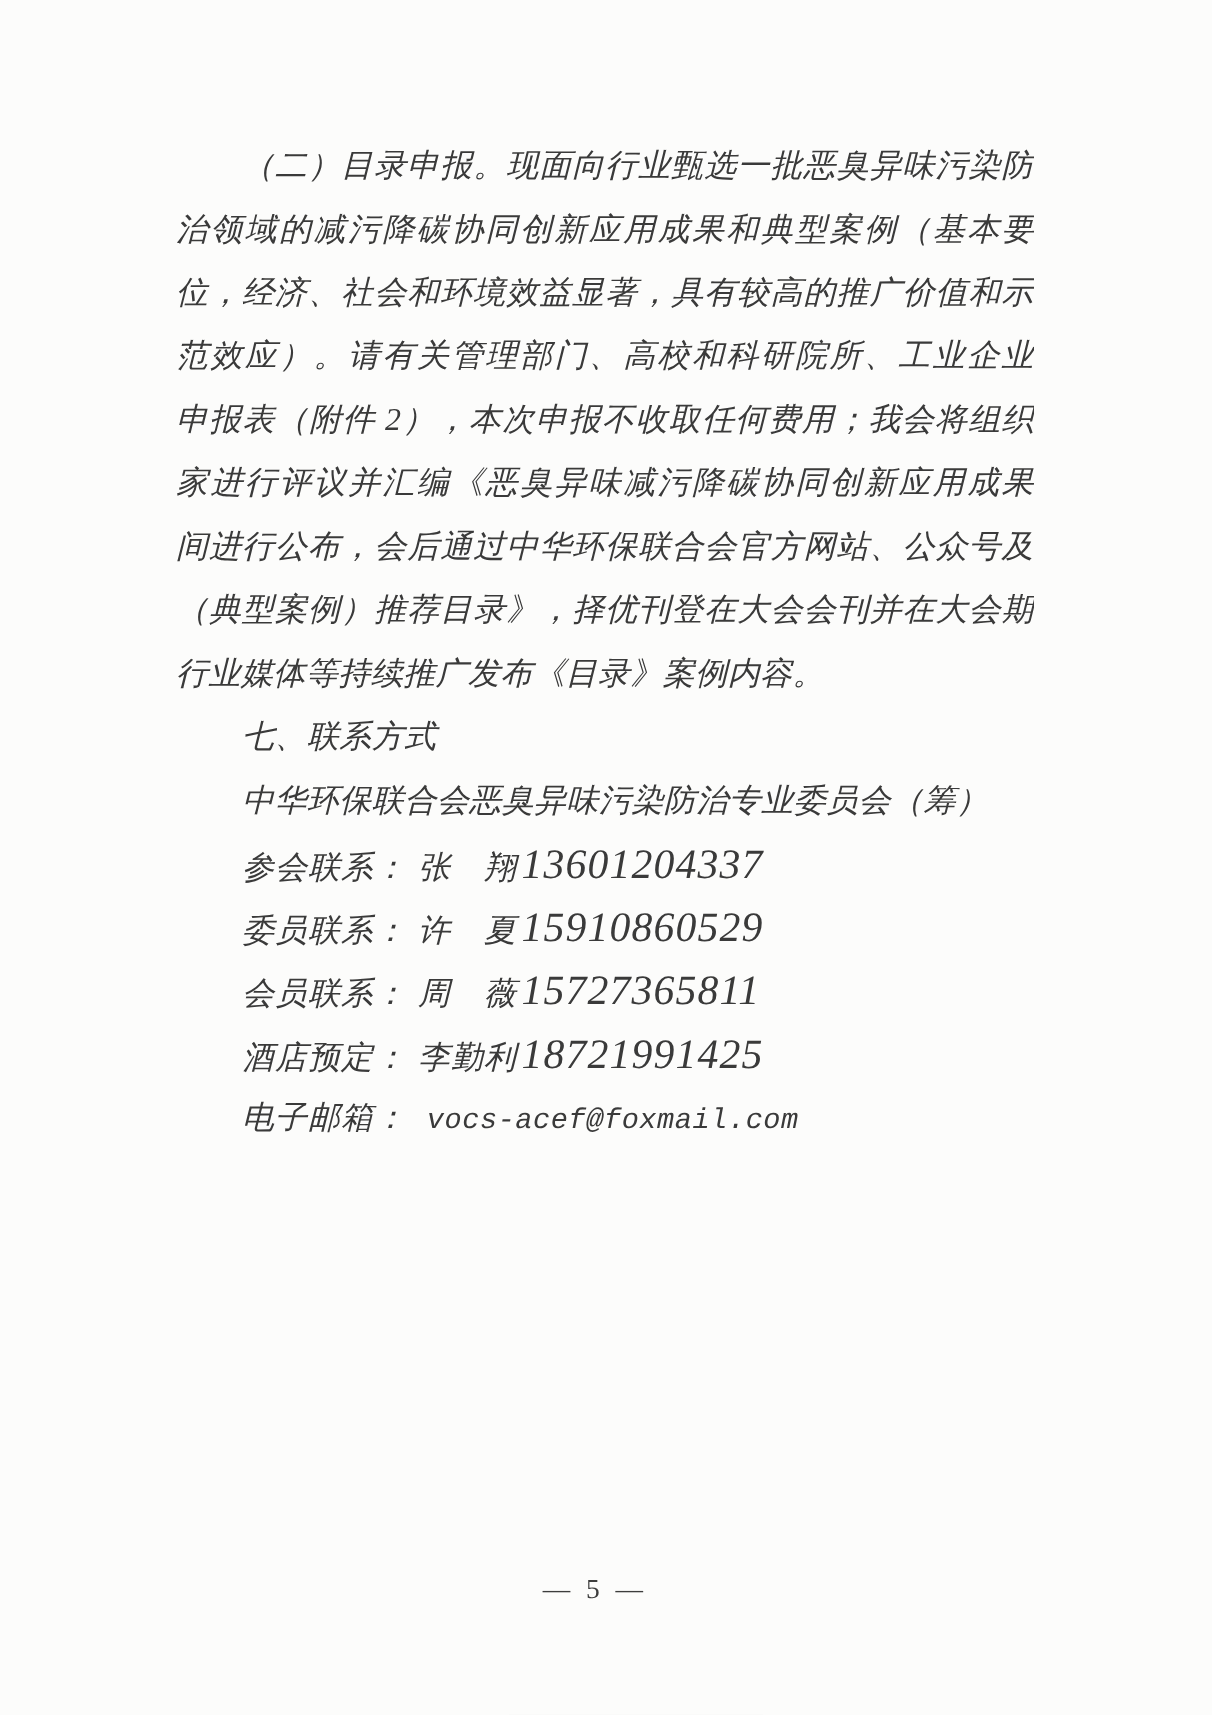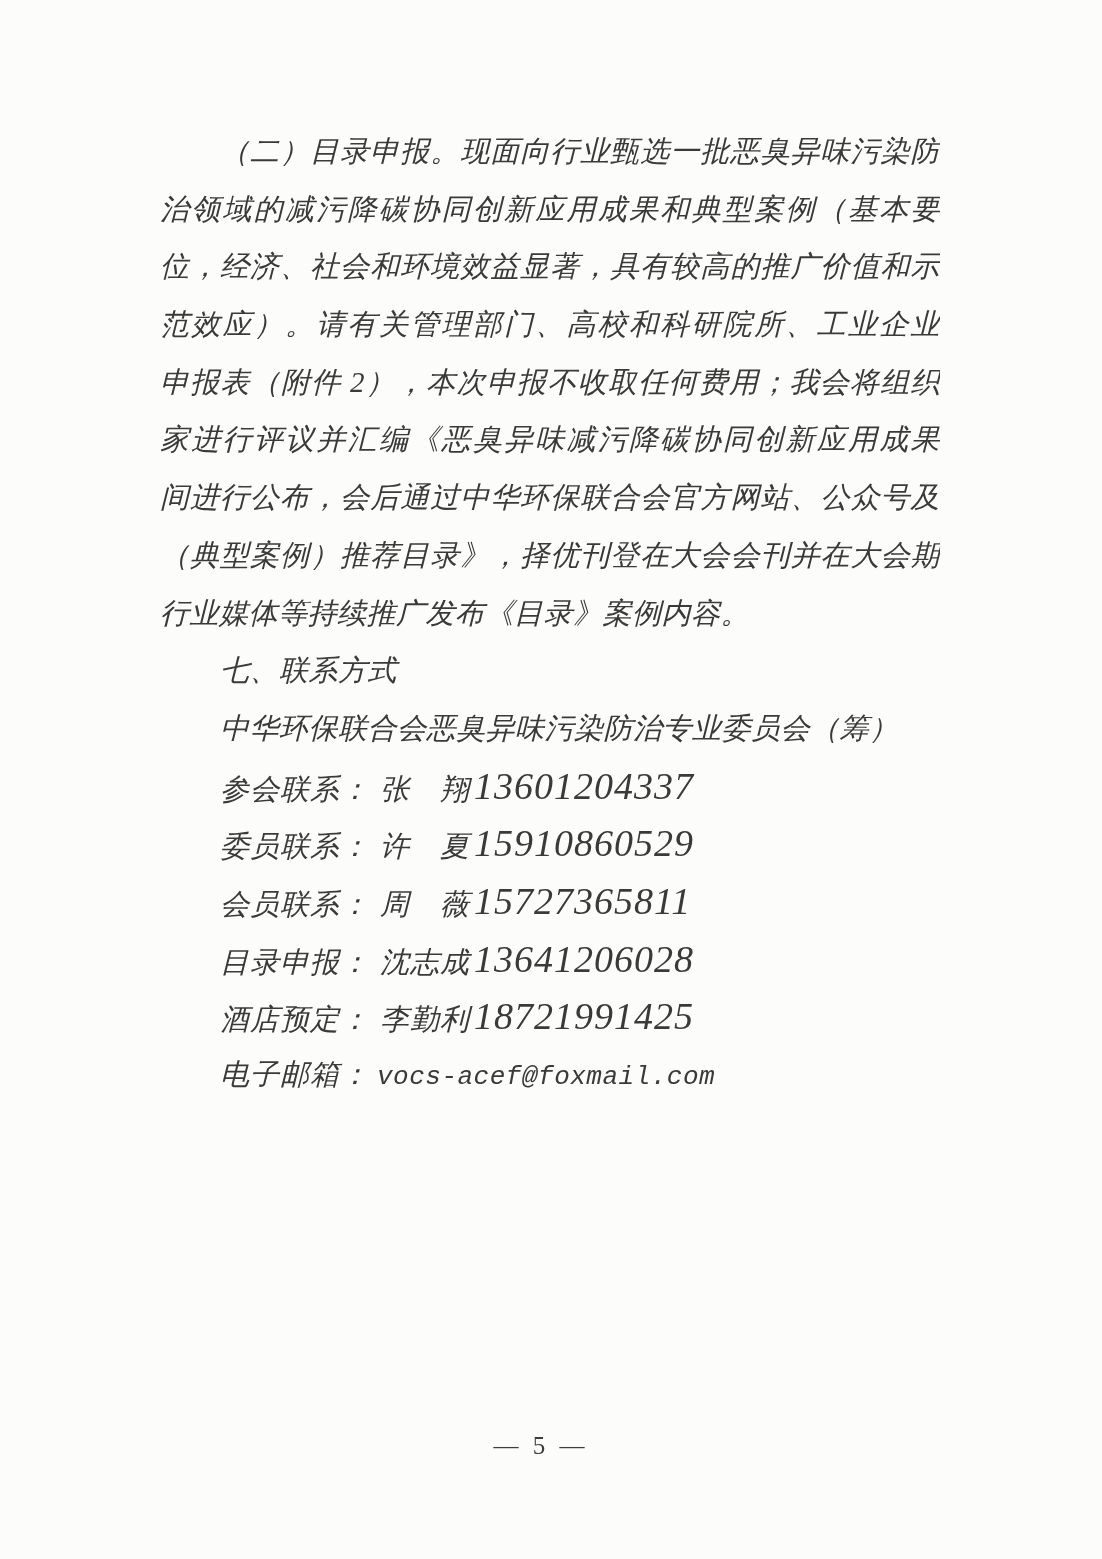--- a/index.html
+++ b/index.html
@@ -49,21 +49,21 @@
   .contact .cphone {
     font-family: "Liberation Serif", "DejaVu Serif", serif;
     font-size: 38px;
     margin-left: 4px;
     letter-spacing: 1px;
     vertical-align: baseline;
   }
   .contact .cemail {
     font-family: "Liberation Mono", "DejaVu Sans Mono", monospace;
     font-size: 26px;
-    margin-left: 7px;
+    margin-left: 18px;
     letter-spacing: 0.5px;
   }
   .page-number {
     position: absolute;
     top: 1432px;
     left: 0;
     width: 1082px; 
     text-align: center;
     font-size: 25px;
     letter-spacing: 4px;
@@ -90,21 +90,20 @@
 
     <div class="line indent">中华环保联合会恶臭异味污染防治专业委员会（筹）</div>
 
     <div class="line indent contact"><span class="clabel">参会联系：</span><span class="cname">张　翔</span><span class="cphone">13601204337</span></div>
 
     <div class="line indent contact"><span class="clabel">委员联系：</span><span class="cname">许　夏</span><span class="cphone">15910860529</span></div>
 
     <div class="line indent contact"><span class="clabel">会员联系：</span><span class="cname">周　薇</span><span class="cphone">15727365811</span></div>
 
 
-    <div class="line indent contact"><span class="clabel">目录申报：</span><span class="cname">沈志成</span><span class="cphone">13641206028</span></div>
 
     <div class="line indent contact"><span class="clabel">酒店预定：</span><span class="cname">李勤利</span><span class="cphone">18721991425</span></div>
 
     <div class="line indent contact"><span class="clabel">电子邮箱：</span><span class="cemail">vocs-acef@foxmail.com</span></div>
 
   </div>
 
   <div class="page-number">— 5 —</div>
 </div>
 

